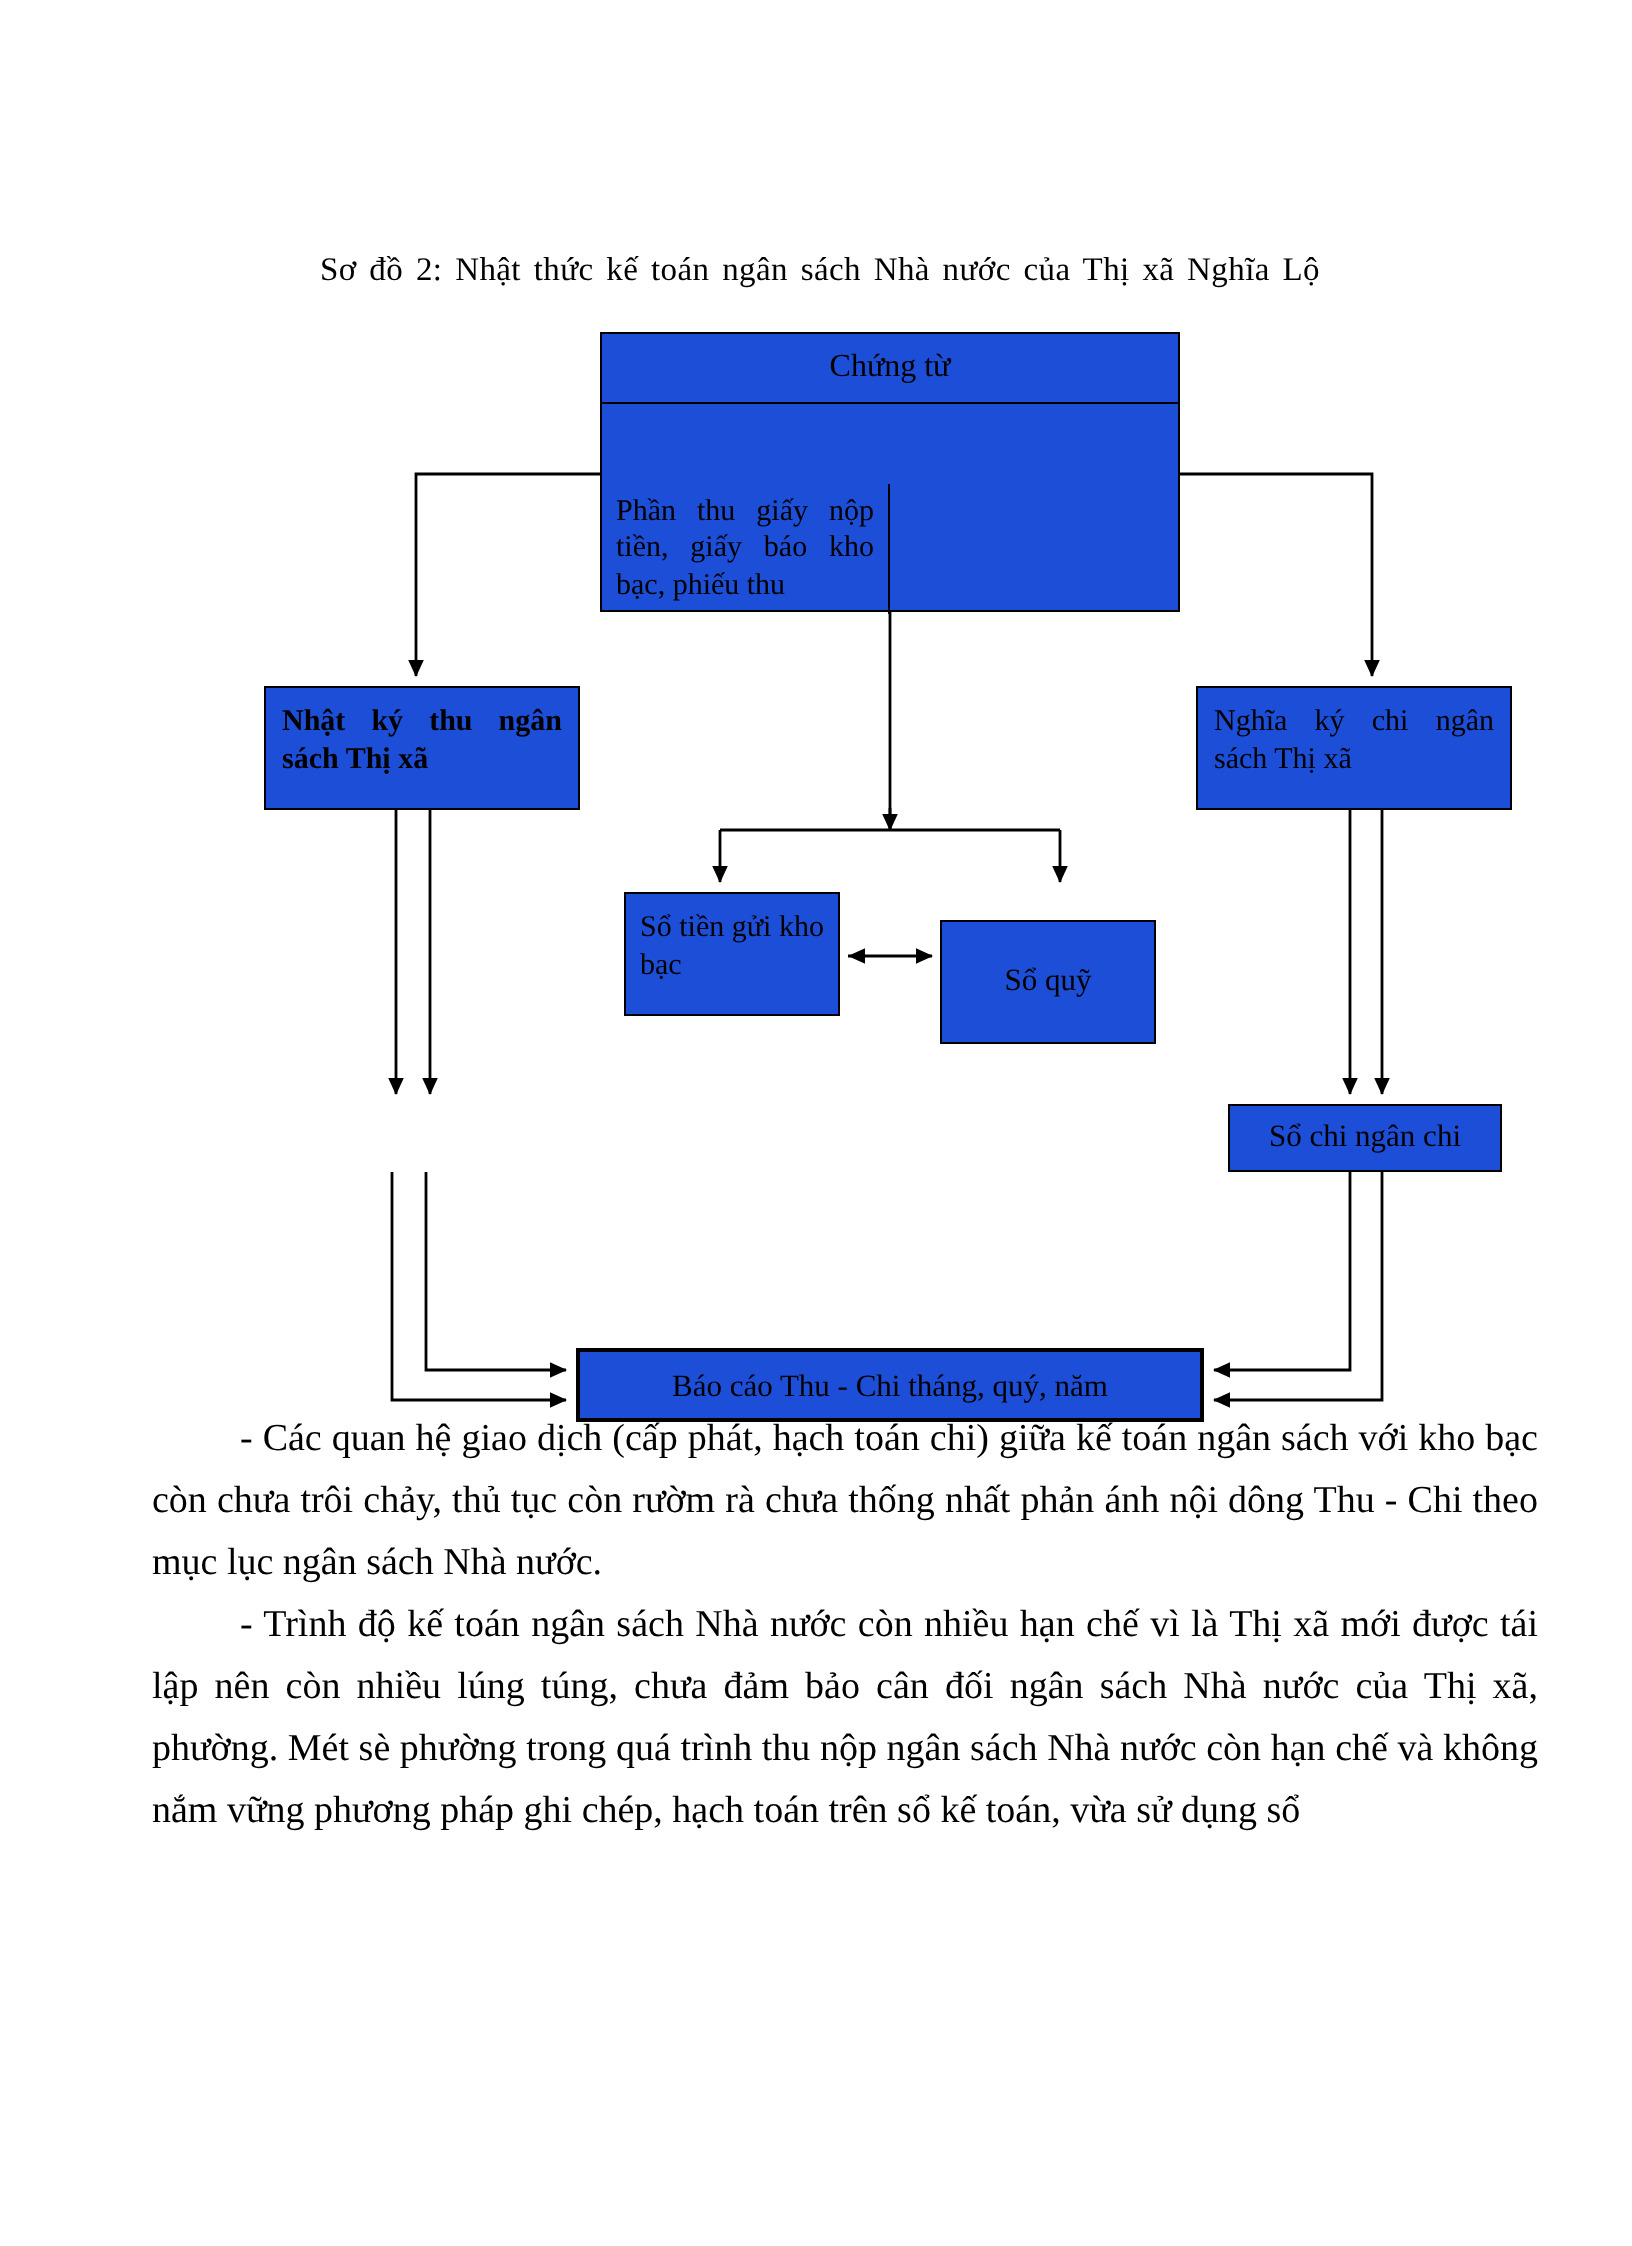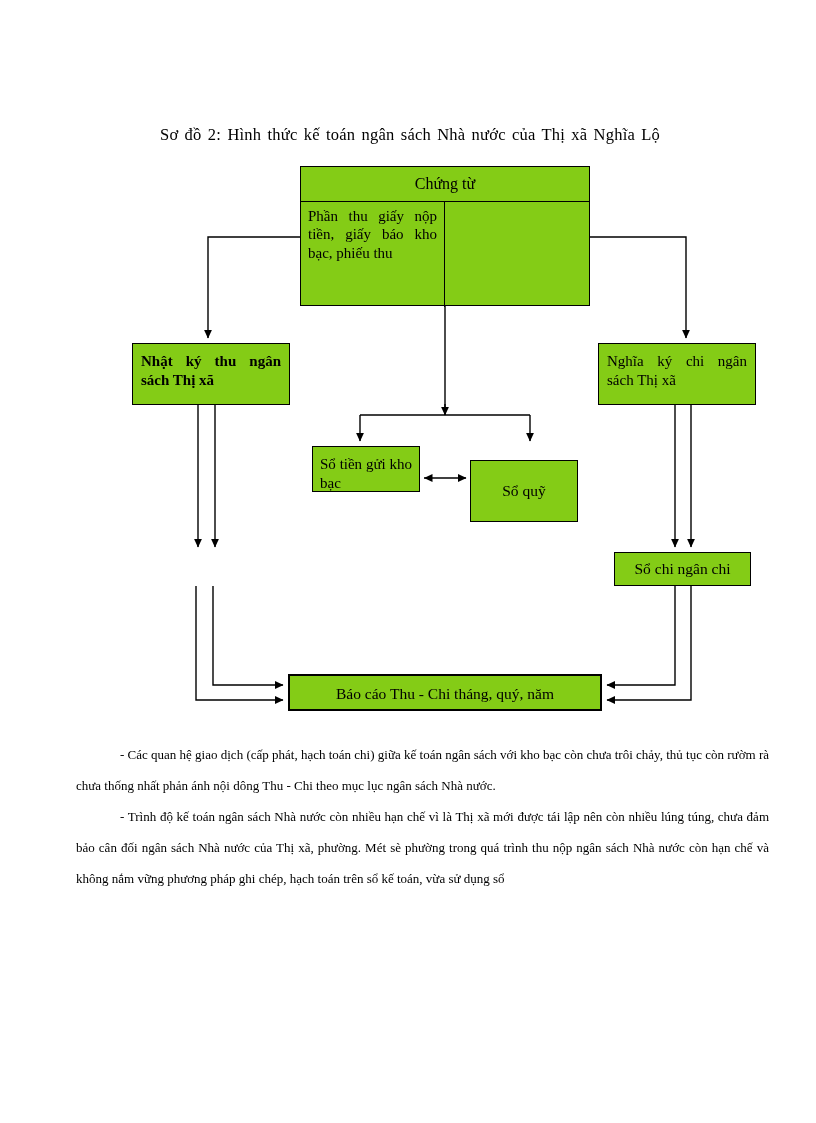--- a/index.html
+++ b/index.html
@@ -46,21 +46,21 @@
   }
   .connectors {
     position: absolute;
     left: 0; top: 0;
     width: 816px; height: 730px;
   }
 
   .box {
     position: absolute;
     border: 1px solid #000000;
-    background: #84cc16;
+    background: #1d4ed8;
     box-sizing: border-box;
     font-size: 15.5px;
     line-height: 1.28;
   }
   .box .pad {
     padding: 7px 9px 4px 9px;
   }
 
   
   #box-chungtu {
@@ -85,20 +85,21 @@
     width: 50%;
     box-sizing: border-box;
     padding: 5px 7px;
     font-size: 15px;
     line-height: 1.22;
     text-align: justify;
     text-align-last: left;
   }
   #box-chungtu .ct-col.left {
     border-right: 1px solid #000000;
+    margin-top: 40px;
   }
 
   #box-nkthu {
     left: 132px;
     top: 343px;
     width: 158px;
     height: 62px;
     font-weight: bold;
   }
   #box-nkchi {
@@ -112,21 +113,21 @@
     font-size: 15px;
     line-height: 1.25;
     text-align: justify;
     text-align-last: left;
   }
 
   #box-tiengui {
     left: 312px;
     top: 446px;
     width: 108px;
-    height: 46px;
+    height: 62px;
   }
   #box-soquy {
     left: 470px;
     top: 460px;
     width: 108px;
     height: 62px;
   }
   #box-tiengui .pad {
     padding: 8px 7px 0 7px;
     font-size: 15px;
@@ -177,40 +178,40 @@
     display: flex;
     align-items: center;
     justify-content: center;
     font-size: 15.5px;
   }
 
   
   .body-text {
     position: absolute;
     left: 76px;
-    top: 739px;
+    top: 704px;
     width: 693px;
-    font-size: 13px;
+    font-size: 19px;
     line-height: 31px;
   }
   .body-text p {
     margin: 0;
     text-align: justify;
     text-indent: 44px;
   }
   .body-text p.cont {
     text-indent: 44px;
   }
 </style>
 </head>
 <body>
 
 <div class="page">
 
-  <div class="fig-title">Sơ đồ 2: Hình thức kế toán ngân sách Nhà nước của Thị xã Nghĩa Lộ</div>
+  <div class="fig-title">Sơ đồ 2: Nhật thức kế toán ngân sách Nhà nước của Thị xã Nghĩa Lộ</div>
 
   <div class="diagram">
 
     <svg class="connectors" viewBox="0 0 816 730" width="816" height="730" xmlns="http://www.w3.org/2000/svg">
       <defs>
         <marker id="arw" markerWidth="9" markerHeight="9" refX="8" refY="4.5" orient="auto" markerUnits="userSpaceOnUse">
           <path d="M0,0.6 L8.5,4.5 L0,8.4 z" fill="#000000"></path>
         </marker>
         <marker id="arwStart" markerWidth="9" markerHeight="9" refX="0.5" refY="4.5" orient="auto" markerUnits="userSpaceOnUse">
           <path d="M9,0.6 L0.5,4.5 L9,8.4 z" fill="#000000"></path>

